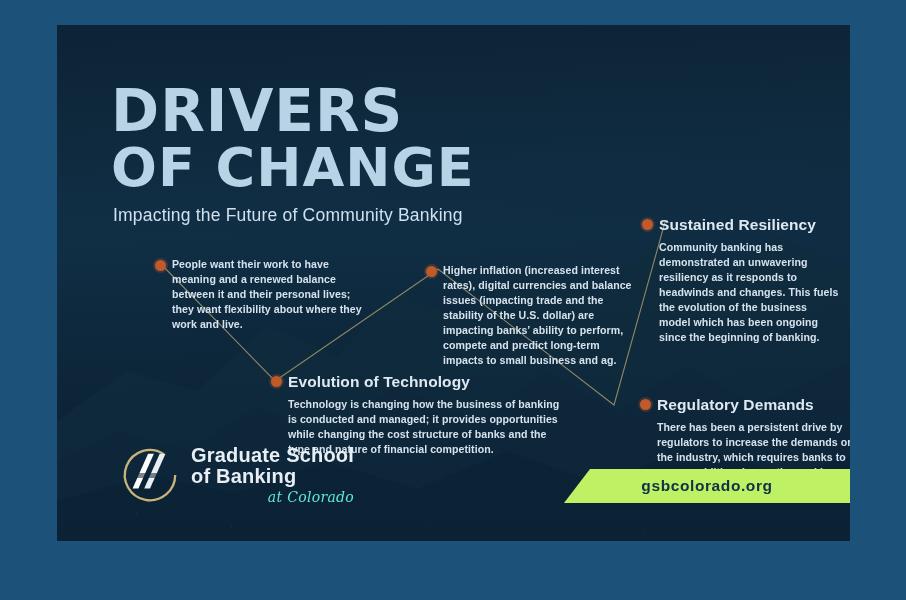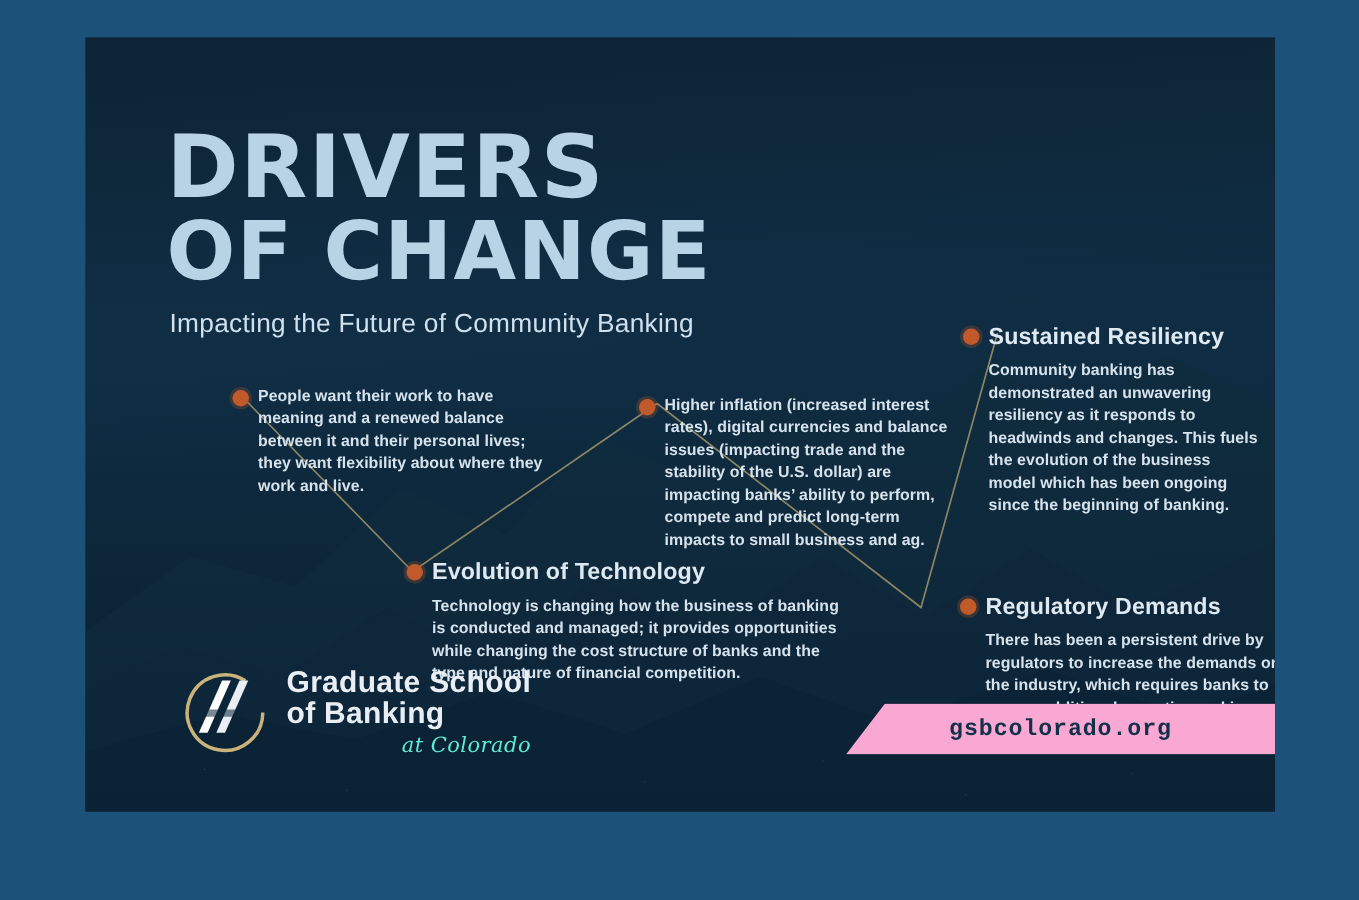--- a/index.html
+++ b/index.html
@@ -145,26 +145,25 @@
     letter-spacing: .3px;
   }
 
   
   .url-banner {
     position: absolute;
     right: 0;
     bottom: 38px;
     height: 34px;
     width: 286px;
-    background: #f9a8d4;
+    background: #bef264;
     display: flex;
     align-items: center;
     justify-content: center;
     clip-path: polygon(26px 0, 100% 0, 100% 100%, 0 100%);
-    font-family: Liberation Mono, monospace;
   }
   .url-banner span {
     color: #123048;
     font-size: 15.5px;
     font-weight: bold;
     letter-spacing: .6px;
   }
 </style>
 </head>
 <body>

